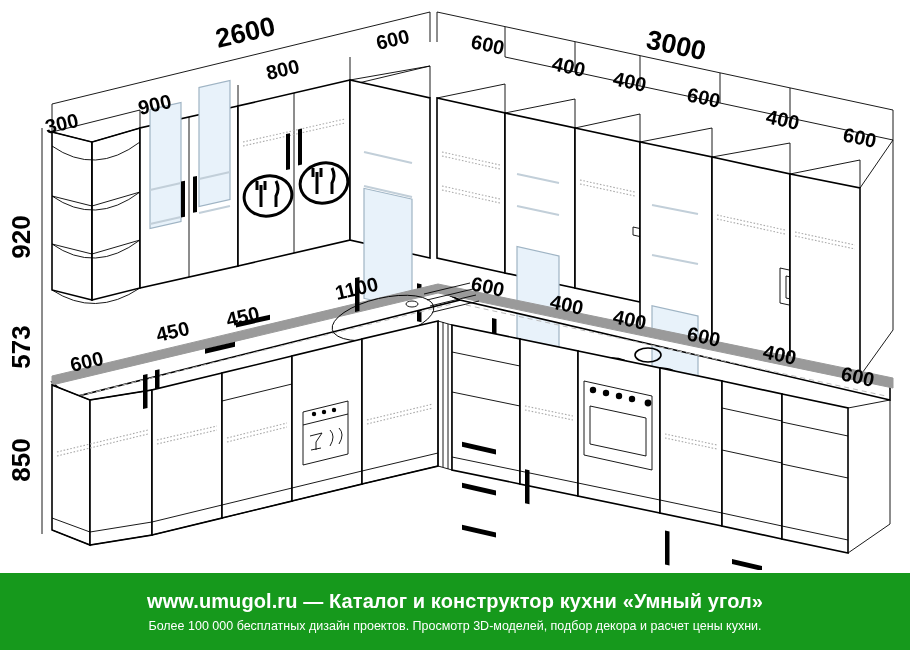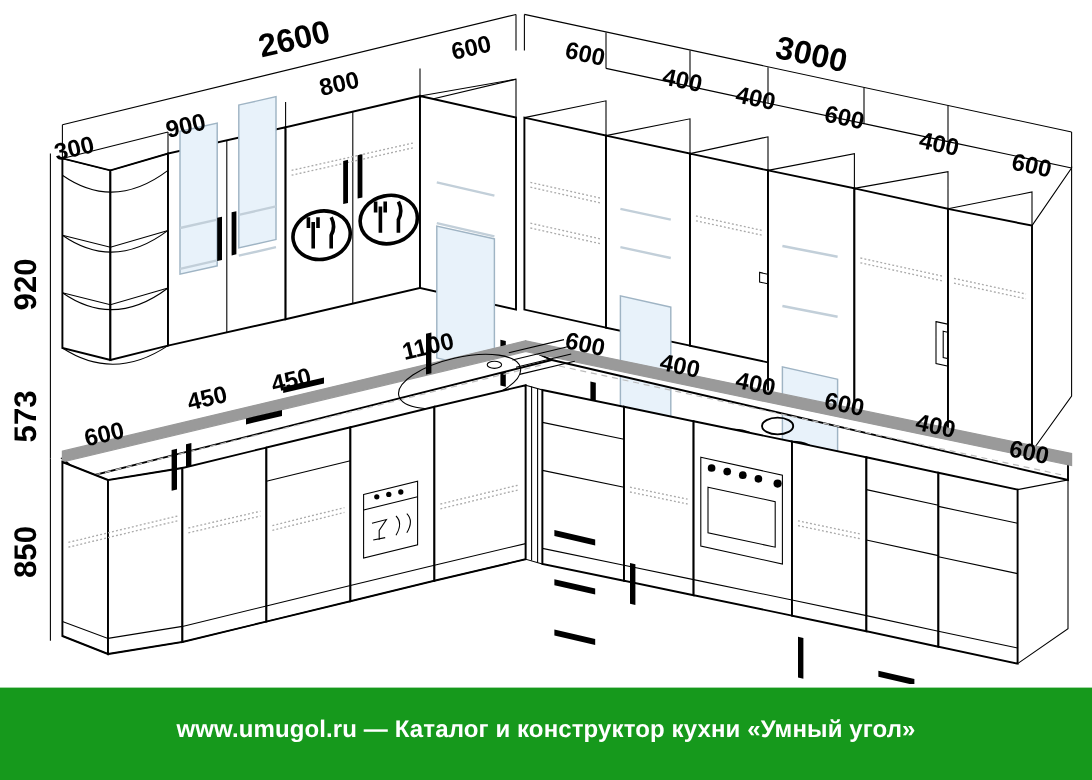--- a/index.html
+++ b/index.html
@@ -369,15 +369,16 @@
       <text class="dim" x="549" y="308" font-size="20" transform="rotate(12 549 308)">400</text>
       <text class="dim" x="612" y="323" font-size="20" transform="rotate(12 612 323)">400</text>
       <text class="dim" x="686" y="340" font-size="20" transform="rotate(12 686 340)">600</text>
       <text class="dim" x="762" y="358" font-size="20" transform="rotate(12 762 358)">400</text>
       <text class="dim" x="840" y="380" font-size="20" transform="rotate(12 840 380)">600</text>
     </g>
   </svg>
 
   <div class="banner">
     <div class="banner-top">www.umugol.ru  —  Каталог и конструктор кухни «Умный угол»</div>
+    <div class="banner-sub">Более 100 000 бесплатных дизайн проектов. Просмотр 3D-моделей, подбор декора и расчет цены кухни.</div>
   </div>
 
 </div>
 
 </body></html>

